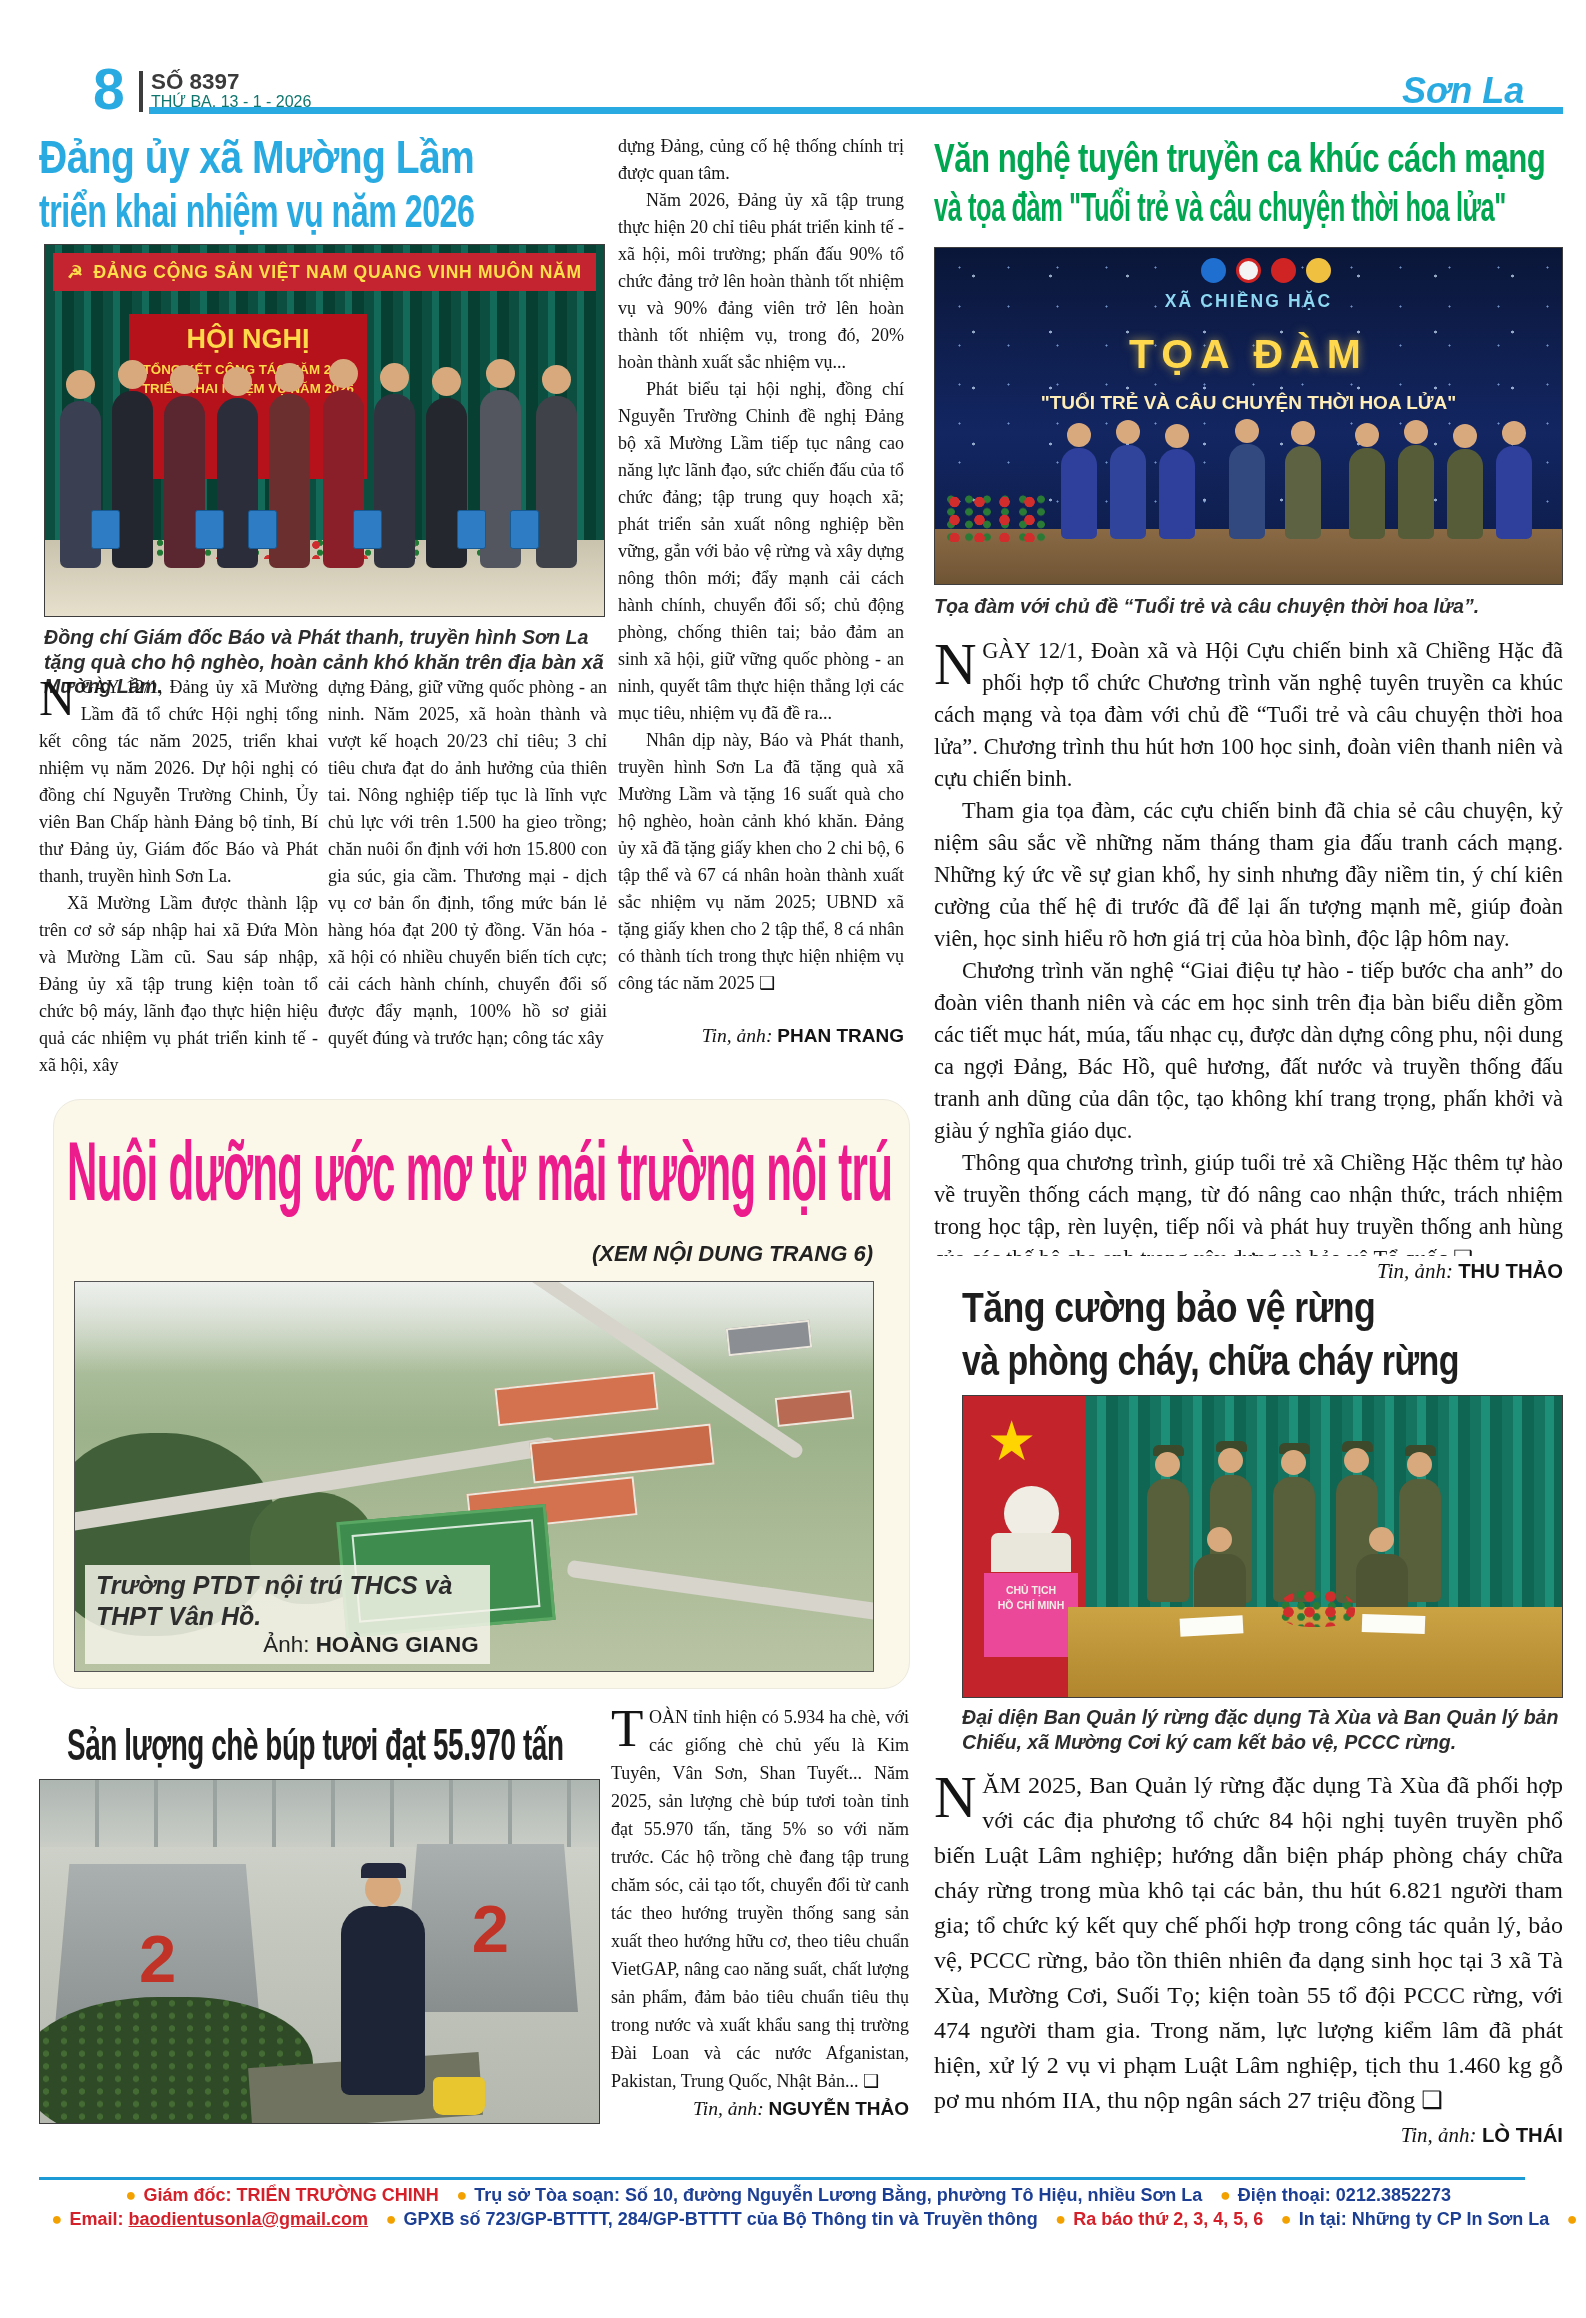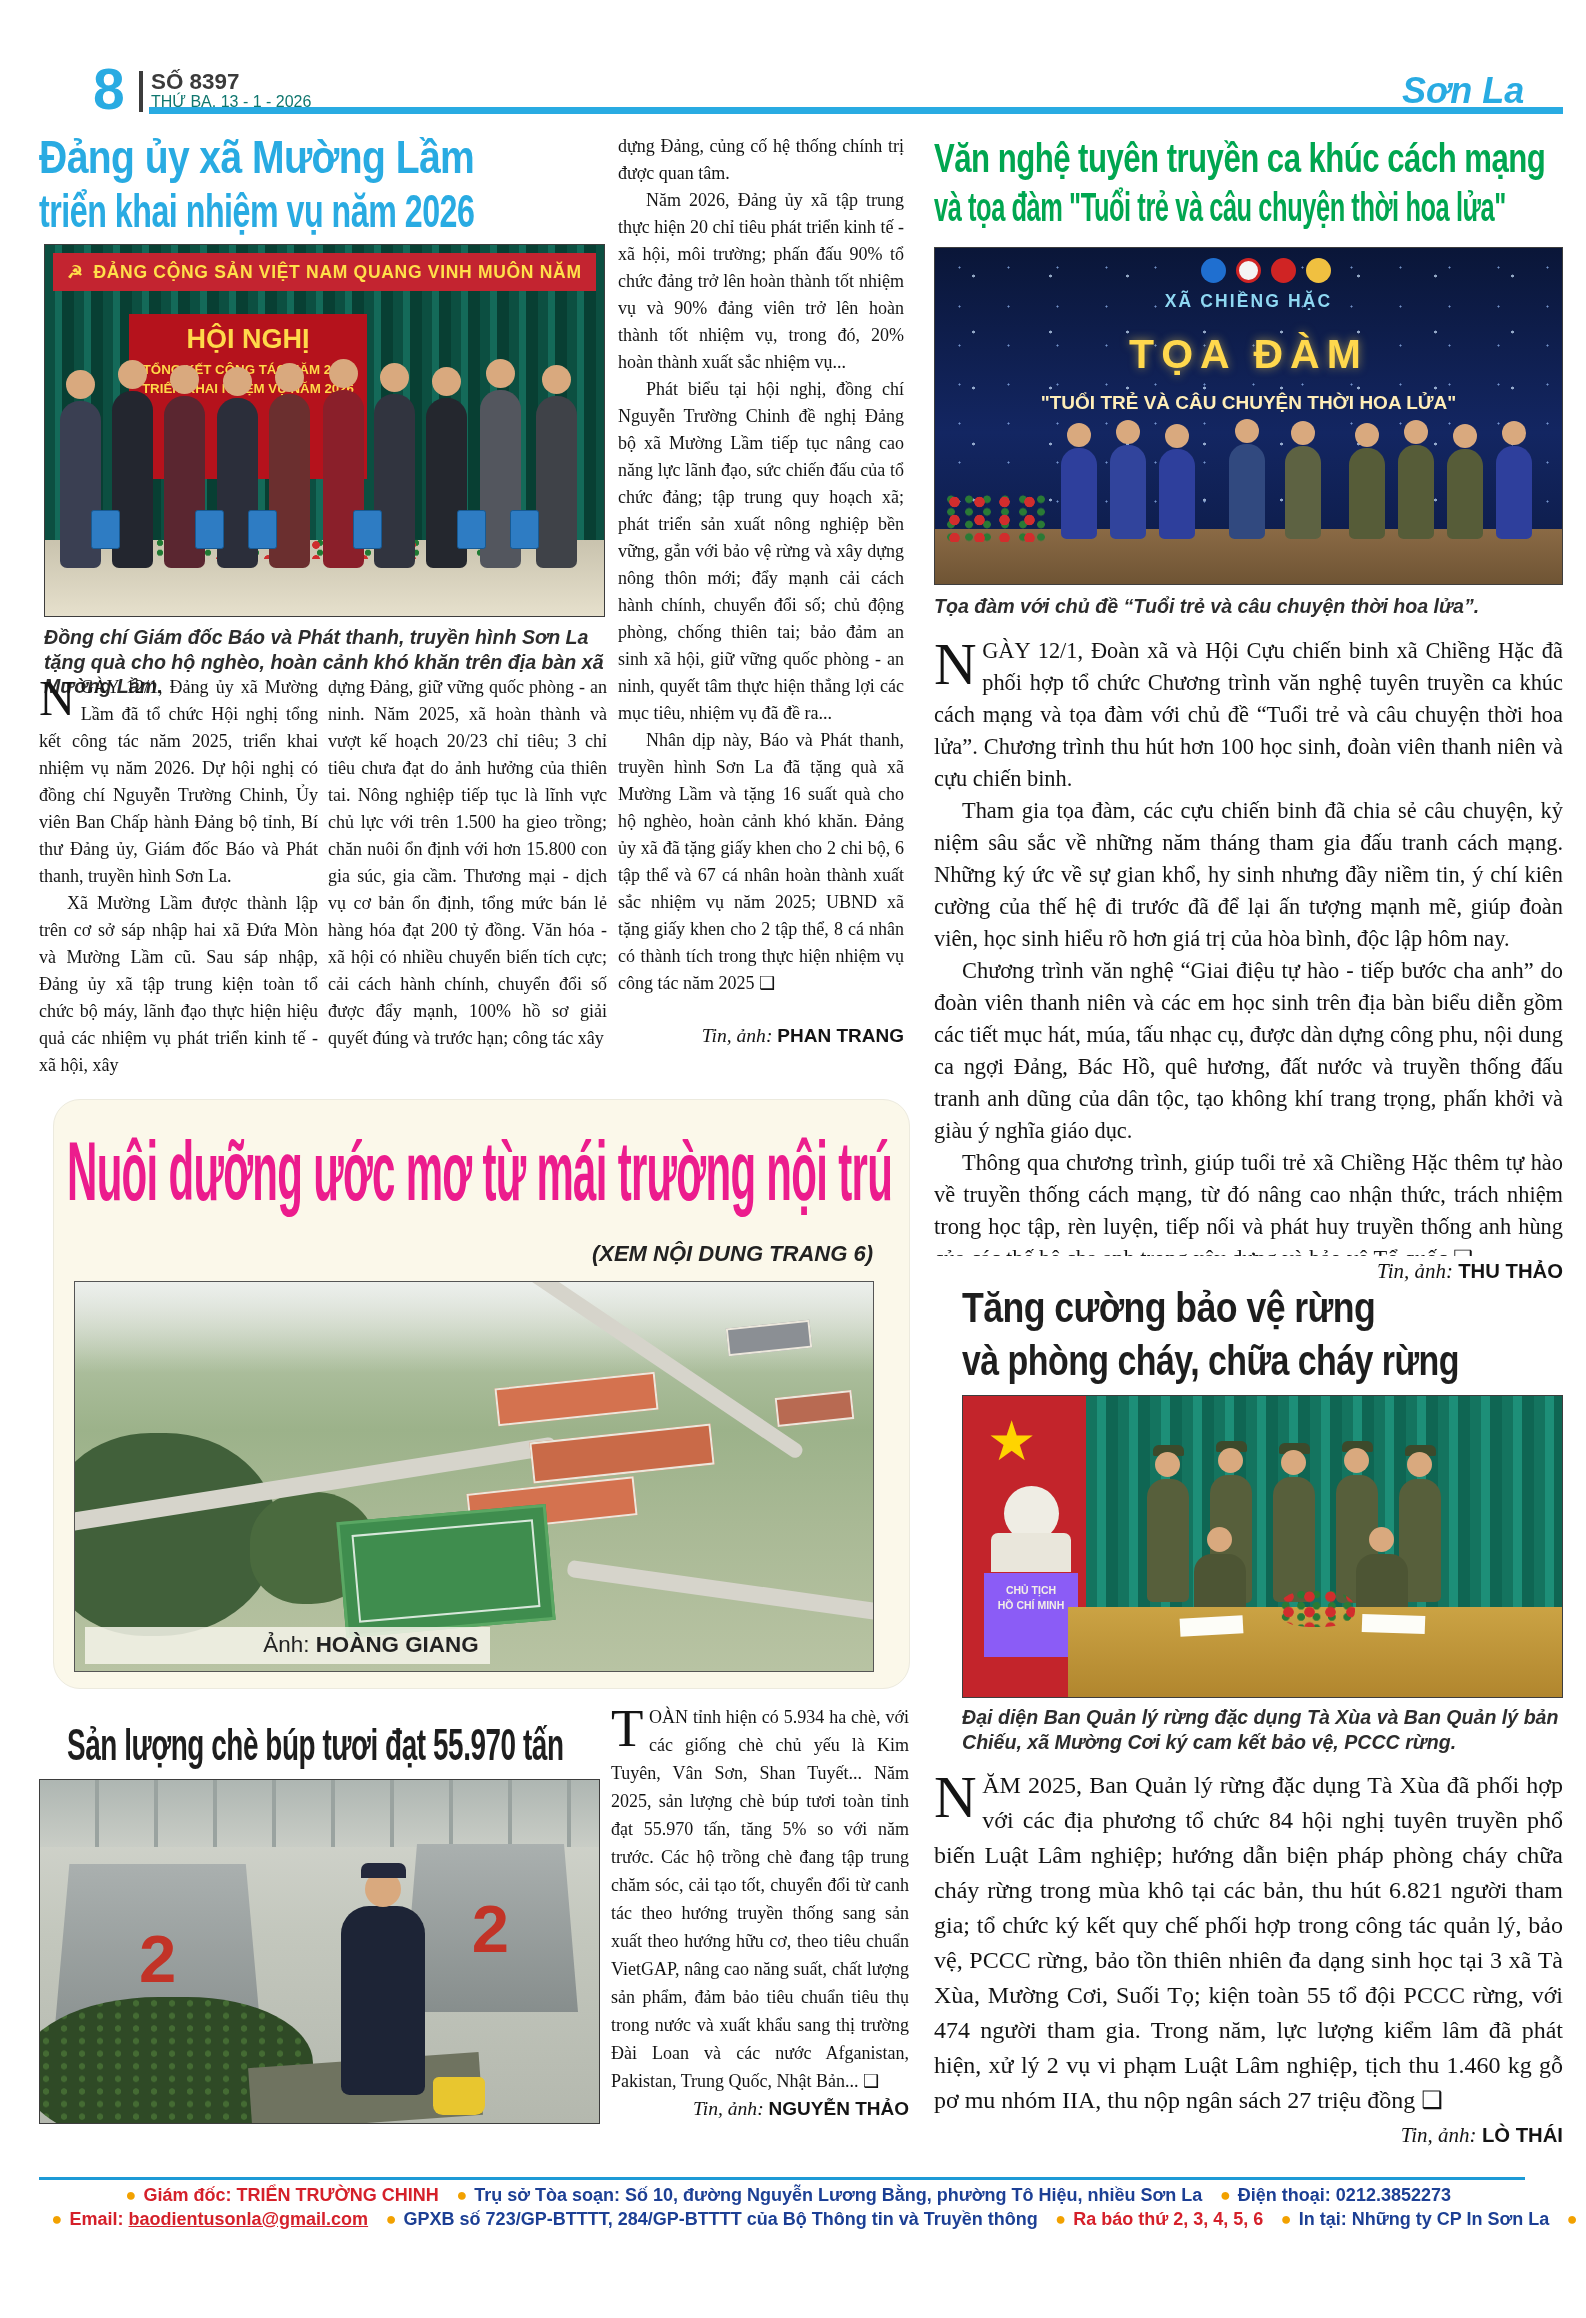--- a/index.html
+++ b/index.html
@@ -245,20 +245,21 @@
     <div class="bldg" style="left:421px;top:98px;width:161px;height:38px;background:#d4724f;transform:rotate(-6deg)"></div>
     <div class="bldg" style="left:456px;top:151px;width:182px;height:41px;background:#c96a48;transform:rotate(-6deg)"></div>
     <div class="bldg" style="left:393px;top:203px;width:168px;height:39px;background:#d4724f;transform:rotate(-6deg)"></div>
     <div class="bldg" style="left:652px;top:42px;width:84px;height:28px;background:#8b8f94;transform:rotate(-6deg)"></div>
     <div class="bldg" style="left:701px;top:112px;width:77px;height:29px;background:#b86a52;transform:rotate(-6deg)"></div>
     <div class="pitch" style="left:266px;top:231px;width:210px;height:116px;transform:rotate(-5deg)">
         <i></i>
       </div>
     <div class="abs" style="left:74px;top:0;width:0"></div>
     <div class="abs" style="left:9.8px;bottom:7px;width:405px;background:rgba(245,243,233,.85);padding:5.6px 11.2px">
+      <div class="caption" style="font-size:25px;line-height:31px">Trường PTDT nội trú THCS và THPT Vân Hồ.</div>
       <div class="sans" style="text-align:right;font-size:22.4px;color:#222">
         <span>Ảnh:</span>
         <b>HOÀNG GIANG</b>
       </div>
     </div>
   </div>
 
   <div class="abs" style="left:67px;top:1719px">
     <span class="headline" style="font-size:45px;color:#1e1e1e;transform:scaleX(.62)">Sản lượng chè búp tươi đạt 55.970 tấn</span>
   </div>
@@ -299,21 +300,21 @@
     <span class="headline" style="font-size:43px;color:#1e1e1e;transform:scaleX(.79)">và phòng cháy, chữa cháy rừng</span>
   </div>
 
   <div class="photo" style="left:962px;top:1395px;width:601px;height:303px">
     <div class="p5-curtain"></div>
     <div class="p5-flag">
       <span class="abs" style="left:24px;top:12.6px;font-size:55px;color:#ffd400">★</span>
     </div>
     <div class="abs" style="left:41px;top:90px;width:55px;height:55px;border-radius:50%;background:#efede4"></div>
     <div class="abs" style="left:28px;top:137px;width:80px;height:39px;border-radius:7px 7px 0 0;background:#e9e6db"></div>
-    <div class="abs sans" style="left:21px;top:177px;width:94px;height:84px;background:#8b5cf6;color:#f2efe6;
+    <div class="abs sans" style="left:21px;top:177px;width:94px;height:84px;background:#ec4899;color:#f2efe6;
          font-size:10.5px;font-weight:bold;text-align:center;padding-top:9.8px;line-height:15.4px">
       <div>CHỦ TỊCH</div>
       <div>HỒ CHÍ MINH</div>
     </div>
     <div class="p5-person" style="left:184px;top:83px;height:123px">
         <i class="cap"></i>
         <i class="head"></i>
       </div>
     <div class="p5-person" style="left:247px;top:79px;height:128px">
         <i class="cap"></i>

